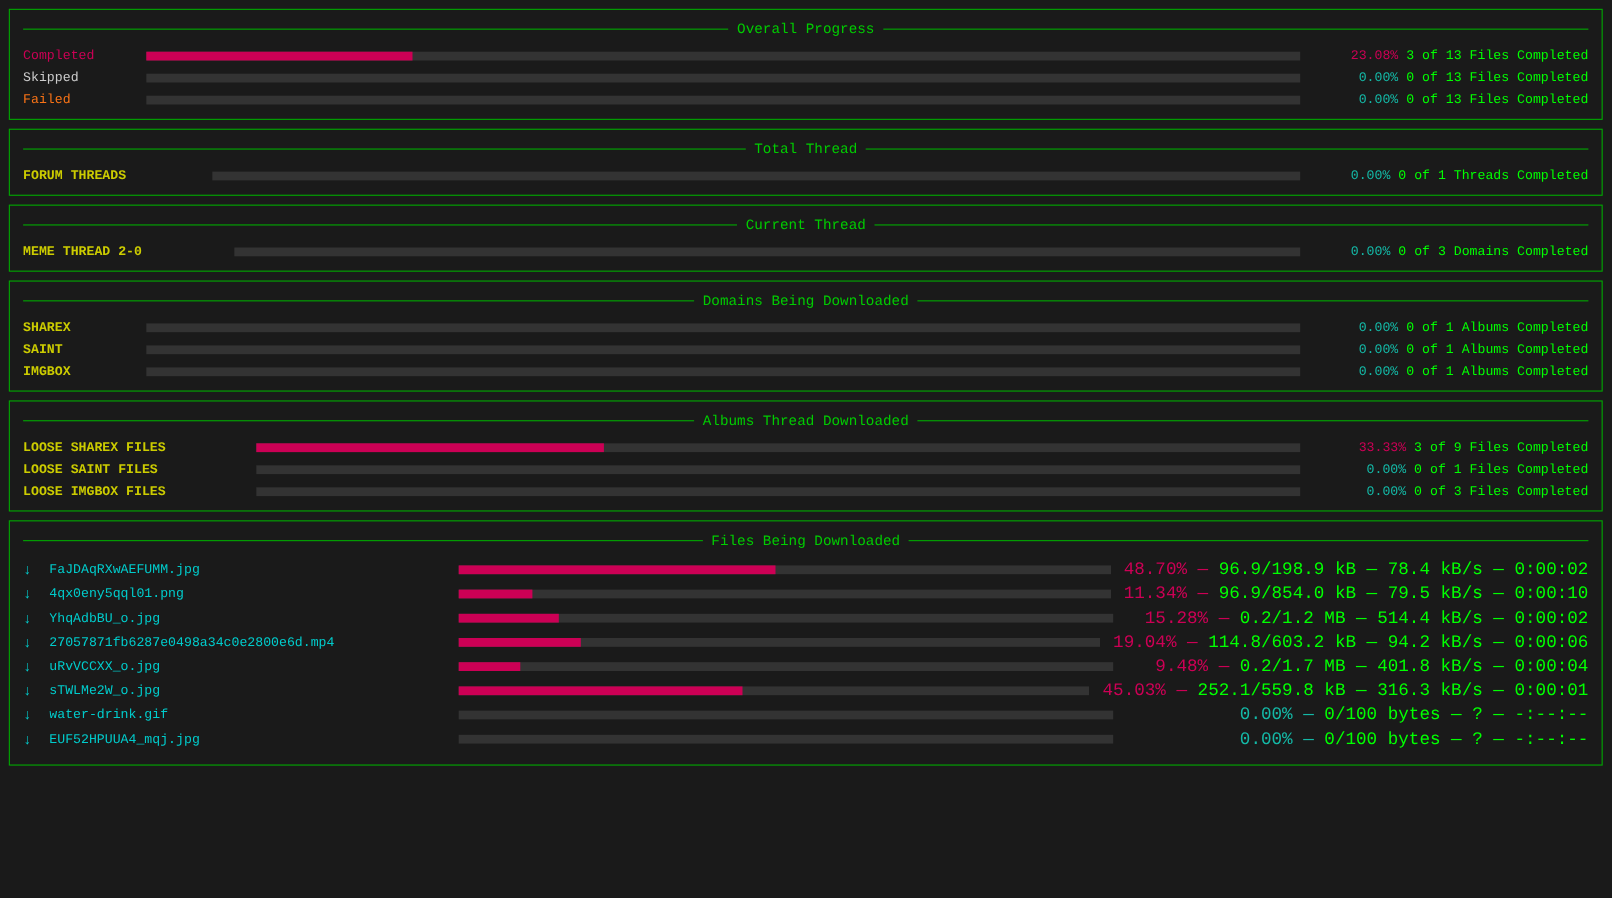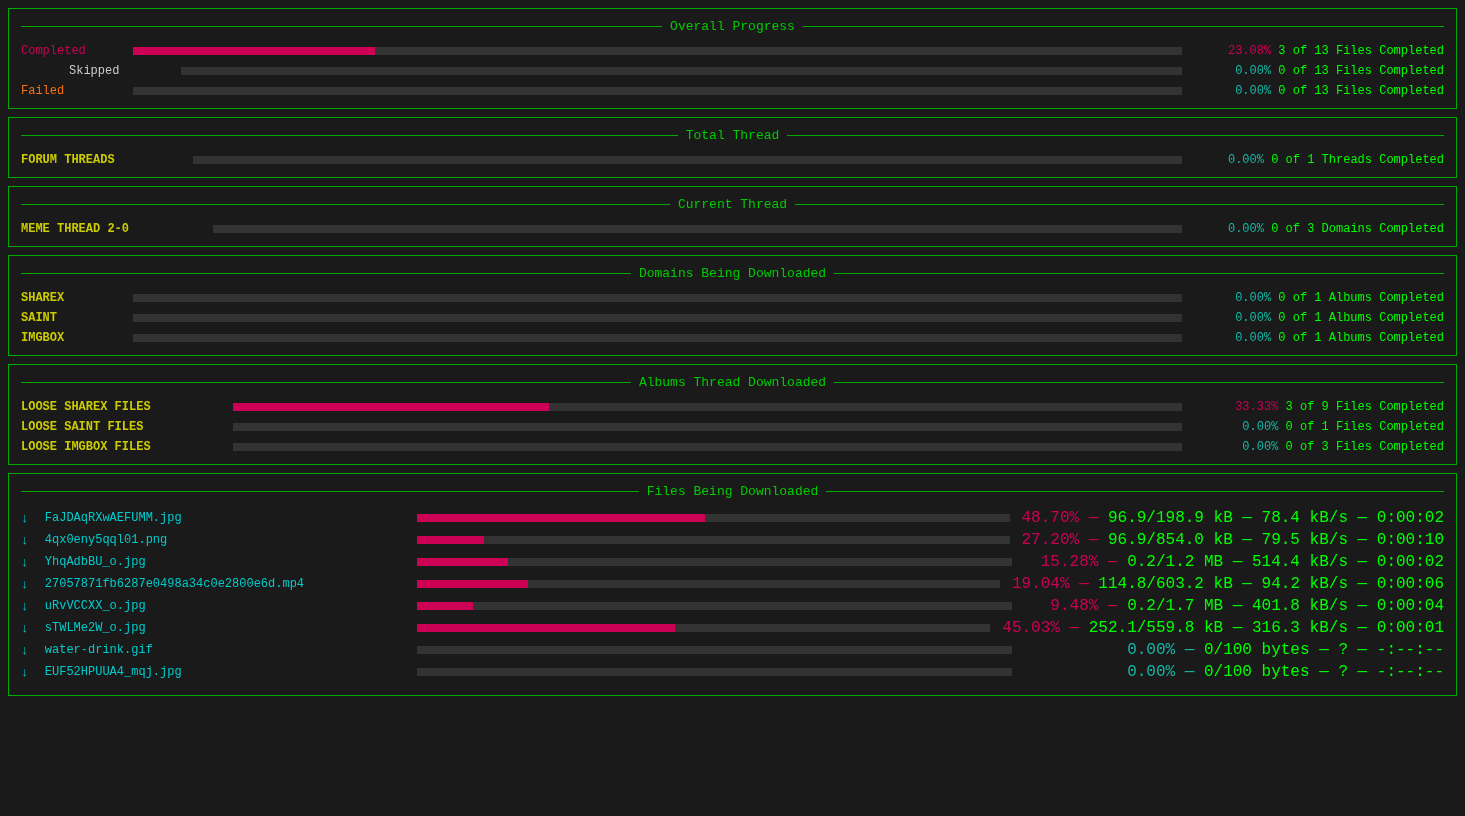--- a/index.html
+++ b/index.html
@@ -108,21 +108,21 @@
   </div>
   <div id="overall-rows">
       <div class="progress-row">
         <span class="progress-label label-completed" style="width: 100px;">Completed</span>
         <div class="progress-bar-container">
           <div class="progress-bar-fill" style="width: 23.08%;"></div>
         </div>
         <span class="progress-info"><span class="pct-pink">23.08% </span>3 of 13 Files Completed</span>
       </div>
       <div class="progress-row">
-        <span class="progress-label label-skipped" style="width: 100px; margin-left: 48px;">Skipped</span>
+        <span class="progress-label label-skipped" style="width: 100px;">Skipped</span>
         <div class="progress-bar-container">
           <div class="progress-bar-fill" style="width: 0%;"></div>
         </div>
         <span class="progress-info"><span class="pct-magenta">0.00% </span>0 of 13 Files Completed</span>
       </div>
       <div class="progress-row">
         <span class="progress-label label-failed" style="width: 100px;">Failed</span>
         <div class="progress-bar-container">
           <div class="progress-bar-fill" style="width: 0%;"></div>
         </div>
@@ -231,21 +231,21 @@
           <div class="progress-bar-fill" style="width: 48.7%;"></div>
         </div>
         <span class="file-stats"><span class="pct-pink">48.70%  —  </span>96.9/198.9 kB  —  78.4 kB/s  —  0:00:02</span>
       </div>
       <div class="progress-row">
         <span class="file-icon">↓</span>
         <span class="label-file" style="width: 360px; flex-shrink: 0; overflow: hidden; text-overflow: ellipsis; white-space: nowrap;">4qx0eny5qql01.png</span>
         <div class="progress-bar-container">
           <div class="progress-bar-fill" style="width: 11.34%;"></div>
         </div>
-        <span class="file-stats"><span class="pct-pink">27.20%  —  </span>96.9/854.0 kB  —  79.5 kB/s  —  0:00:10</span>
+        <span class="file-stats"><span class="pct-pink">11.34%  —  </span>96.9/854.0 kB  —  79.5 kB/s  —  0:00:10</span>
       </div>
       <div class="progress-row">
         <span class="file-icon">↓</span>
         <span class="label-file" style="width: 360px; flex-shrink: 0; overflow: hidden; text-overflow: ellipsis; white-space: nowrap;">YhqAdbBU_o.jpg</span>
         <div class="progress-bar-container">
           <div class="progress-bar-fill" style="width: 15.28%;"></div>
         </div>
         <span class="file-stats"><span class="pct-pink">15.28%  —  </span>0.2/1.2 MB      —  514.4 kB/s —  0:00:02</span>
       </div>
       <div class="progress-row">

